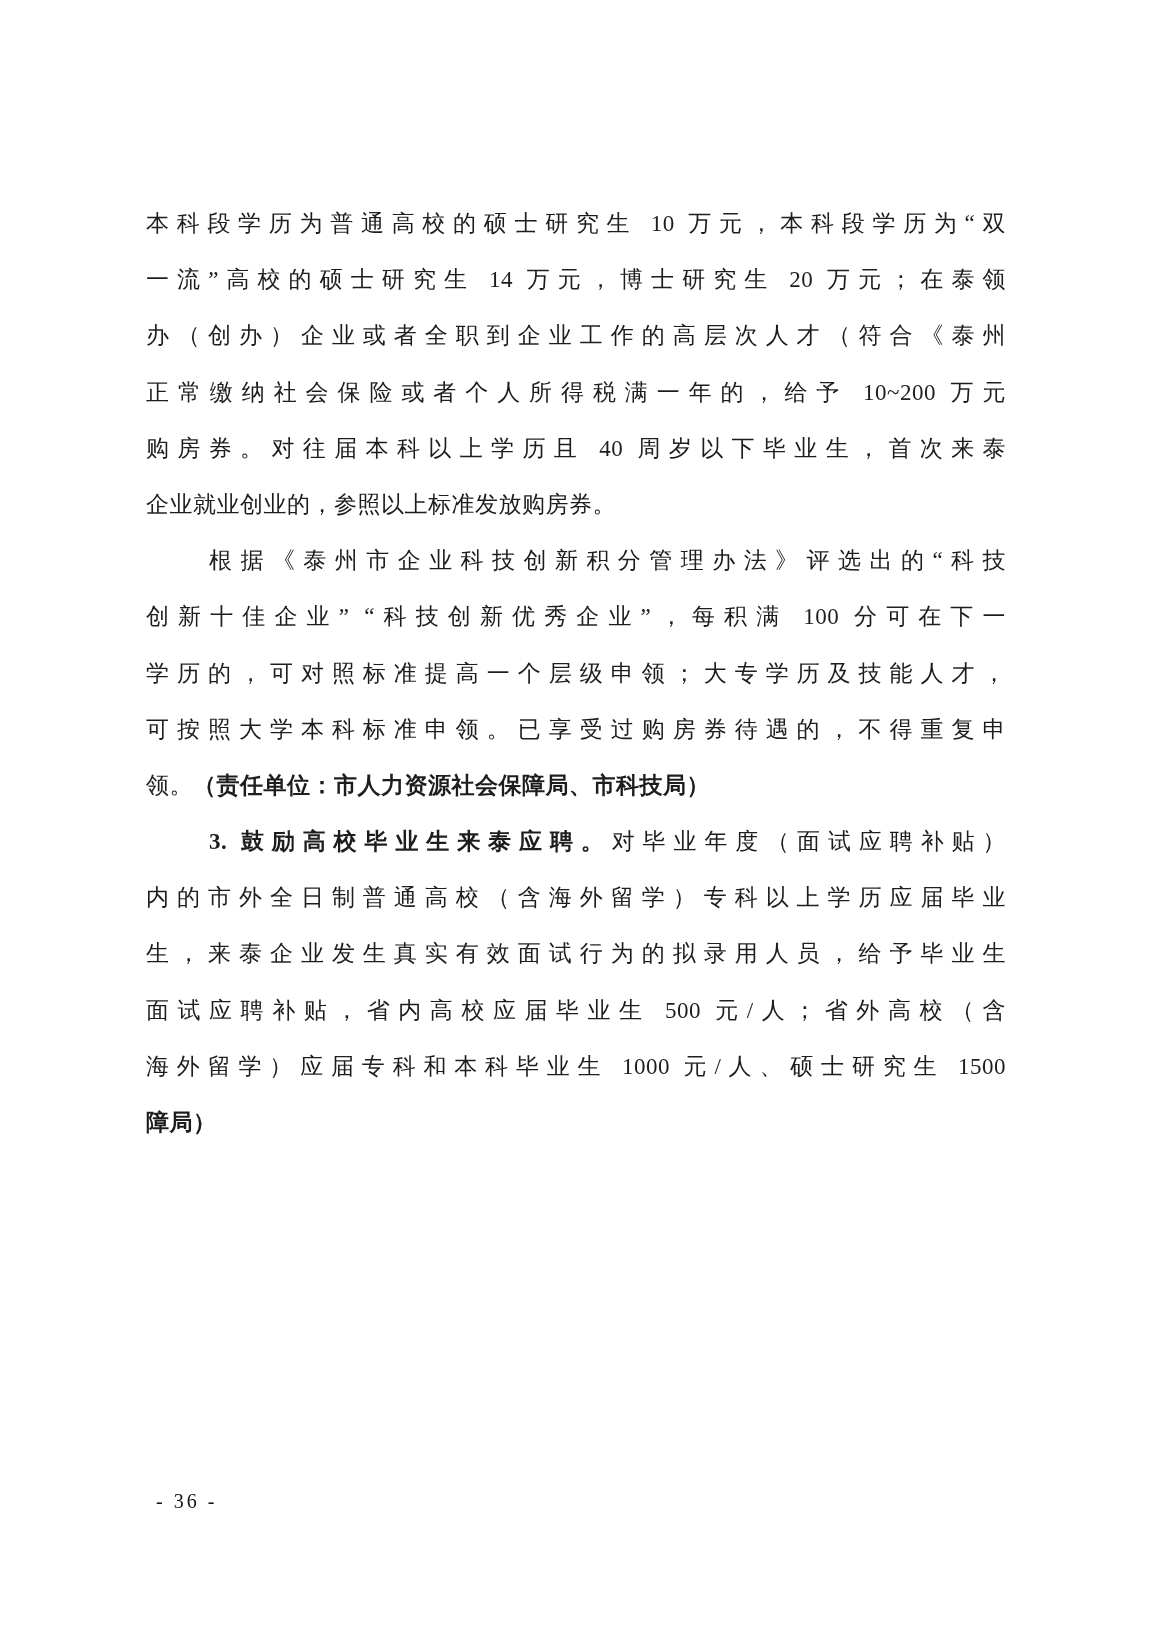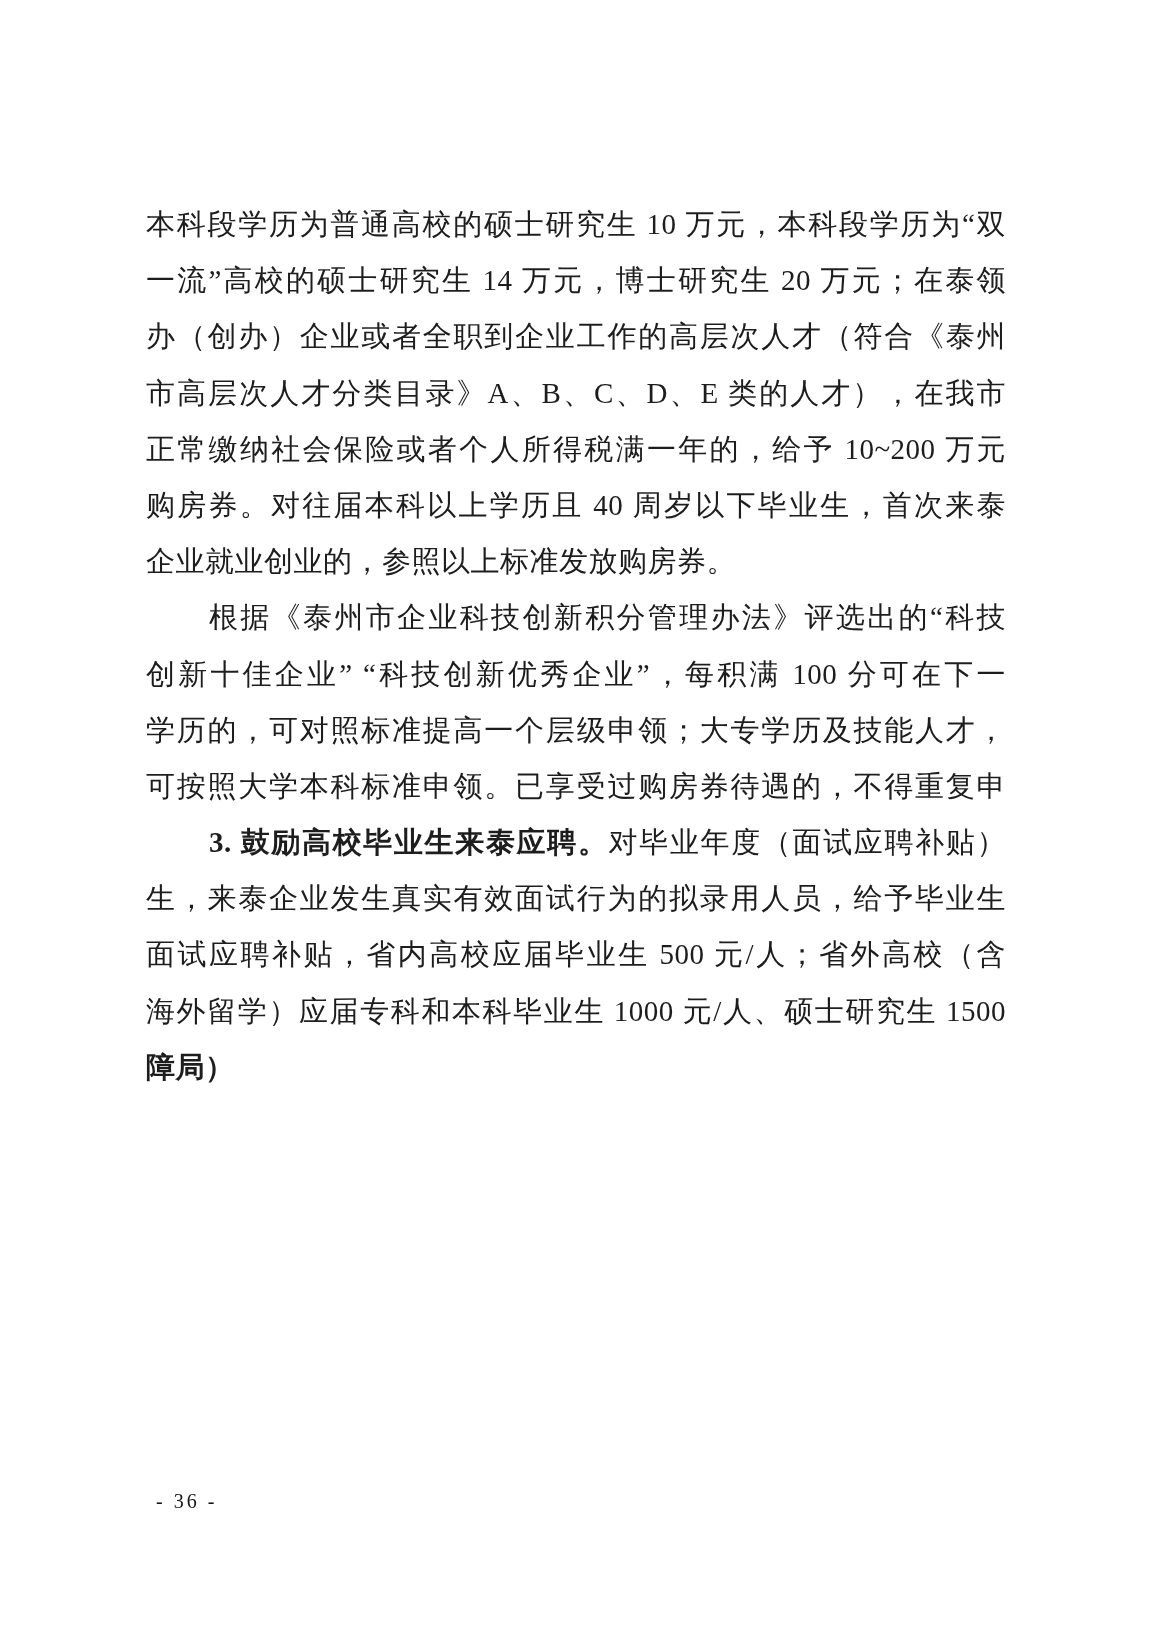--- a/index.html
+++ b/index.html
@@ -18,21 +18,21 @@
   .text-block {
     position: absolute;
     left: 146px;
     top: 196px;
     width: 860px;
     color: #1d1d1d;
   }
   .line {
     height: 56.2px;
     line-height: 56.2px;
-    font-size: 29px;
+    font-size: 23px;
     text-align: justify;
     text-align-last: justify;
     letter-spacing: 0.5px;
   }
   .line.noju {
     text-align: center;
     text-align-last: left;
   }
   .line.indent {
     padding-left: 63px;
@@ -50,28 +50,29 @@
   }
 </style>
 </head>
 <body>
 
 <div class="page">
   <div class="text-block" id="textBlock">
       <div class="line"><span class="seg">本科段学历为普通高校的硕士研究生 10 万元，本科段学历为“双</span></div>
       <div class="line"><span class="seg">一流”高校的硕士研究生 14 万元，博士研究生 20 万元；在泰领</span></div>
       <div class="line"><span class="seg">办（创办）企业或者全职到企业工作的高层次人才（符合《泰州</span></div>
-      <div class="line"><span class="seg">市高层次人才分类目录》A、B、C、D、E 类的人才），在我市</span></div>
       <div class="line"><span class="seg">正常缴纳社会保险或者个人所得税满一年的，给予 10~200 万元</span></div>
       <div class="line"><span class="seg">购房券。对往届本科以上学历且 40 周岁以下毕业生，首次来泰</span></div>
       <div class="line noju"><span class="seg">企业就业创业的，参照以上标准发放购房券。</span></div>
       <div class="line indent"><span class="seg">根据《泰州市企业科技创新积分管理办法》评选出的“科技</span></div>
       <div class="line"><span class="seg">创新十佳企业” “科技创新优秀企业”，每积满 100 分可在下一</span></div>
       <div class="line"><span class="seg">学历的，可对照标准提高一个层级申领；大专学历及技能人才，</span></div>
       <div class="line"><span class="seg">可按照大学本科标准申领。已享受过购房券待遇的，不得重复申</span></div>
+      <div class="line noju"><span class="seg">领。</span><span class="seg bold">（责任单位：市人力资源社会保障局、市科技局）</span></div>
       <div class="line indent"><span class="seg bold">3. 鼓励高校毕业生来泰应聘。</span><span class="seg">对毕业年度（面试应聘补贴）</span></div>
+      <div class="line"><span class="seg">内的市外全日制普通高校（含海外留学）专科以上学历应届毕业</span></div>
       <div class="line"><span class="seg">生，来泰企业发生真实有效面试行为的拟录用人员，给予毕业生</span></div>
       <div class="line"><span class="seg">面试应聘补贴，省内高校应届毕业生 500 元/人；省外高校（含</span></div>
       <div class="line"><span class="seg">海外留学）应届专科和本科毕业生 1000 元/人、硕士研究生 1500</span></div>
       <div class="line noju"><span class="seg bold">障局）</span></div>
     </div>
   <div class="page-number">- 36 -</div>
 </div>
 
 </body></html>

